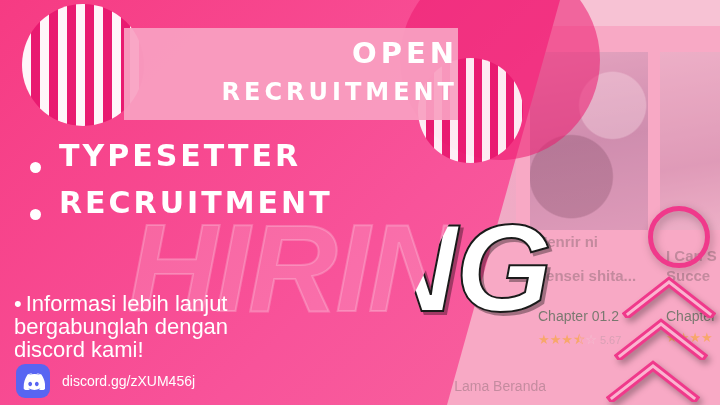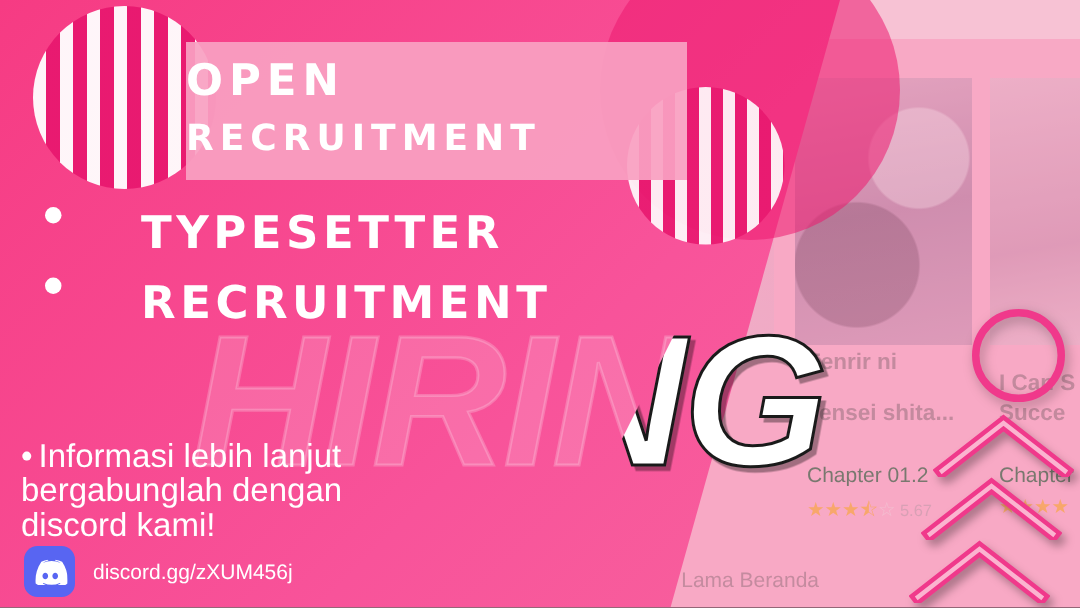--- a/index.html
+++ b/index.html
@@ -73,28 +73,28 @@
     background:#ec1a70;opacity:.55;
   }
 
   
   .band{
     position:absolute;left:124px;top:28px;width:334px;height:92px;
     background:#f9a0c2;opacity:.93;
   }
   .band-t1,.band-t2{
     position:absolute;color:#fff;font-weight:700;letter-spacing:4px;
-    font-family:"DejaVu Sans",sans-serif;text-align:left;width:334px;left:124px;
+    font-family:"DejaVu Sans",sans-serif;text-align:right;width:334px;left:124px;
   }
   .band-t1{top:36px;font-size:29px;}
   .band-t2{top:78px;font-size:24px;}
 
   
   .blist{position:absolute;left:30px;top:138px;}
-  .bitem{display:flex;align-items:flex-start;margin-bottom:12px;gap:35px;}
+  .bitem{display:flex;align-items:flex-end;margin-bottom:12px;}
   .bdot{width:11px;height:11px;border-radius:50%;background:#fff;margin-right:18px;flex:0 0 auto;}
   .btxt{color:#fff;font-size:30px;font-weight:700;letter-spacing:3px;
         font-family:"DejaVu Sans",sans-serif;white-space:nowrap;}
 
   
   .info{position:absolute;left:14px;top:292px;width:250px;color:#fff;font-size:22px;line-height:23px;}
   .info .b{display:inline-block;margin-right:4px;}
   .disc{position:absolute;left:16px;top:364px;display:flex;align-items:center;}
   .disc-ic{width:34px;height:34px;border-radius:9px;background:#5865F2;display:flex;
            align-items:center;justify-content:center;margin-right:12px;}

